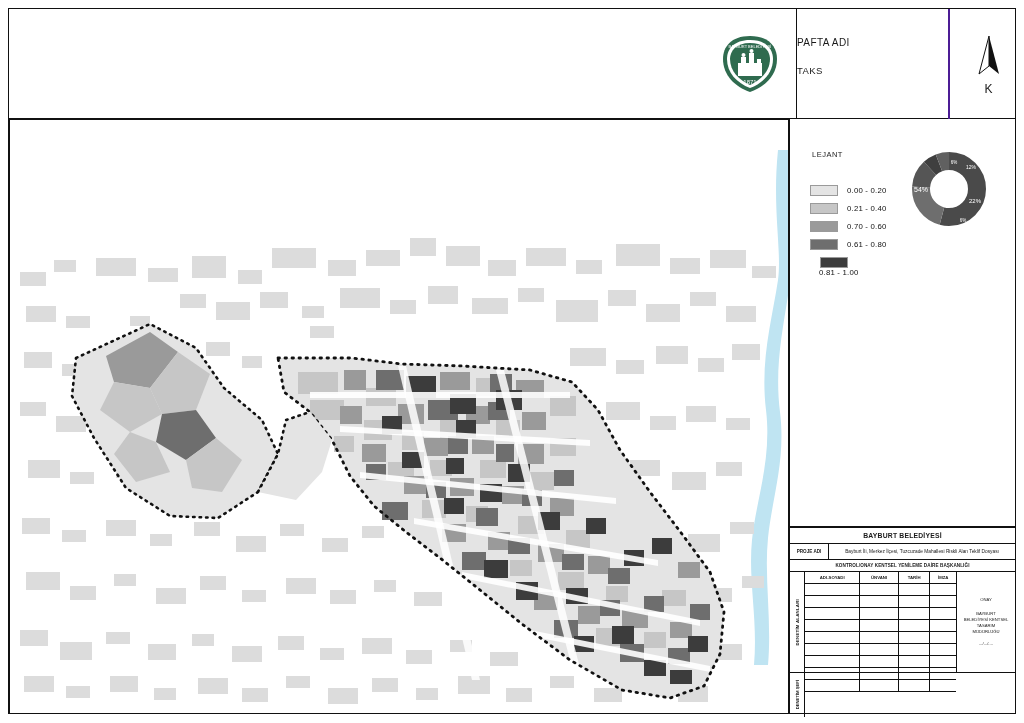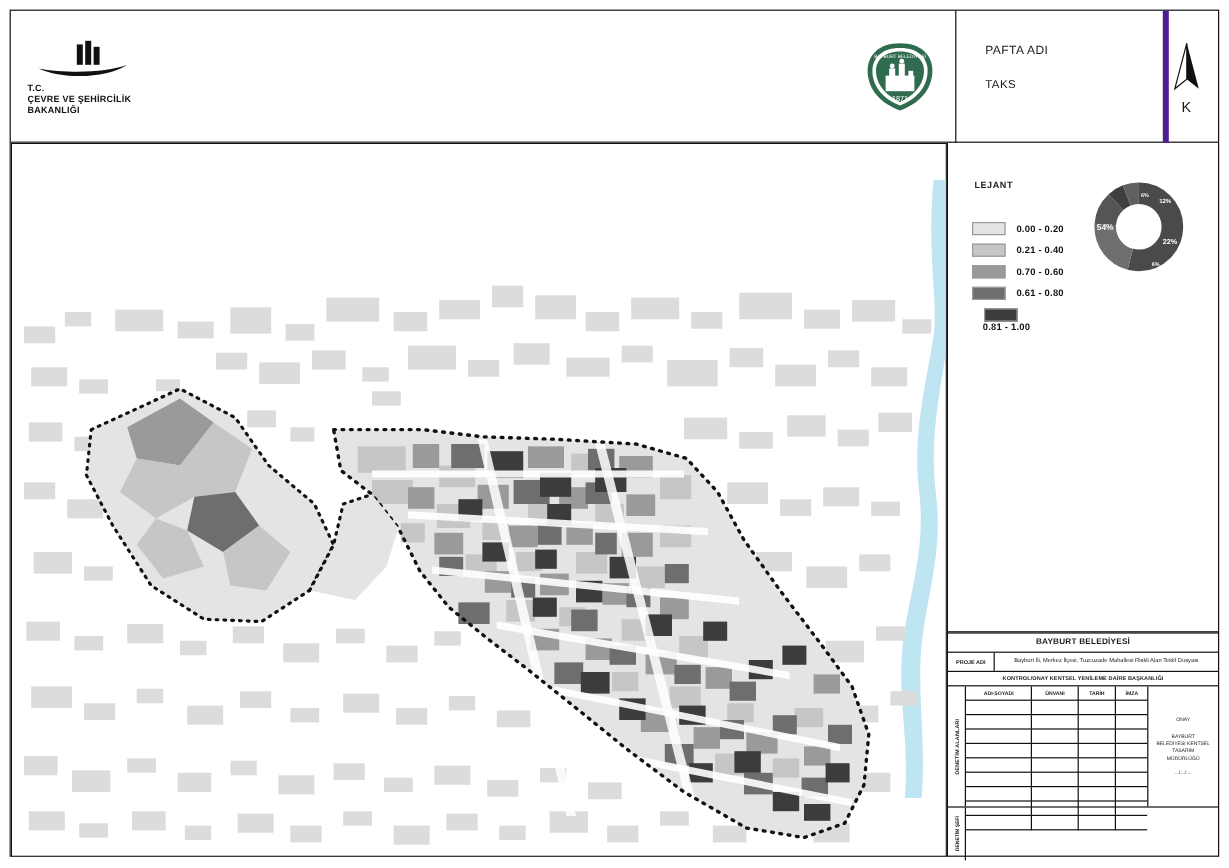--- a/index.html
+++ b/index.html
@@ -14,33 +14,33 @@
   #titlebar{left:9px;top:9px;width:1006px;height:110px;border-bottom:1px solid #111;box-sizing:border-box;}
   #logo-cell{position:absolute;left:0;top:0;width:120px;height:110px;display:flex;align-items:center;justify-content:center;}
   .logo-wrap{width:104px;text-align:center;}
   .logo-mark{display:block;margin:0 auto 2px auto;}
   .logo-text{font-size:7.5px;line-height:9px;font-weight:bold;letter-spacing:.2px;text-align:left;padding-left:6px;color:#111;}
   #title-cell{position:absolute;left:120px;top:0;width:575px;height:110px;padding:26px 0 0 20px;box-sizing:border-box;}
   .t-line1{font-size:10.5px;letter-spacing:.35px;color:#222;}
   .t-line2{font-size:9px;letter-spacing:.3px;color:#333;margin-top:5px;}
   .t-line3{font-size:14.5px;letter-spacing:.4px;color:#111;margin-top:22px;}
   #seal-cell{position:absolute;left:695px;top:0;width:93px;height:110px;display:flex;align-items:center;justify-content:center;border-right:1px solid #111;box-sizing:border-box;}
-  #pafta-cell{position:absolute;left:800px;top:0;width:165px;height:110px;border-right:5px solid #4c1d95;box-sizing:border-box;padding:28px 0 0 12px;}
+  #pafta-cell{position:absolute;left:776px;top:0;width:165px;height:110px;border-right:2px solid #4c1d95;box-sizing:border-box;padding:28px 0 0 12px;}
   .pafta-t{font-size:10px;letter-spacing:.4px;}
   .pafta-v{font-size:9.5px;letter-spacing:.4px;margin-top:17px;}
   #north-cell{position:absolute;left:953px;top:0;width:53px;height:110px;display:flex;flex-direction:column;align-items:center;justify-content:center;}
   .north-k{font-size:12px;margin-top:2px;}
 
   
   #mappanel{left:9px;top:119px;width:780px;height:595px;border-top:none;border-left:none;box-sizing:border-box;border:1px solid #111;background:#ffffff;}
   #map-label{position:absolute;left:18px;top:26px;font-size:10.5px;letter-spacing:.6px;color:#111;}
   #mapsvg{position:absolute;left:0;top:0;}
 
   
-  #legendpanel{left:789px;top:119px;width:226px;height:408px;box-sizing:border-box;border:1px solid #111;border-top:none;border-right:none;font-weight:bold;}
+  #legendpanel{left:789px;top:119px;width:226px;height:408px;box-sizing:border-box;border:1px solid #111;border-top:none;border-right:none;}
   #lejant-title{position:absolute;left:22px;top:31px;font-size:7.5px;letter-spacing:.5px;color:#222;}
   .lg-row{position:absolute;left:20px;display:flex;align-items:center;margin-top:20px;}
   .lg-sw{width:28px;height:11px;border:.5px solid #9a9a9a;box-sizing:border-box;}
   .lg-tx{font-size:7.8px;margin-left:9px;color:#111;letter-spacing:.2px;}
   #donut{position:absolute;right:20px;top:24px;}
 
   
   #infopanel{left:789px;top:527px;width:226px;height:187px;box-sizing:border-box;border:1px solid #111;border-right:none;border-bottom:none;}
   .ip-bel{height:15px;display:flex;align-items:center;justify-content:center;font-size:6.8px;font-weight:bold;letter-spacing:.2px;border-bottom:.8px solid #111;}
   .ip-proje{height:15px;display:flex;align-items:stretch;border-bottom:.8px solid #111;}
@@ -65,35 +65,20 @@
 </style>
 </head>
 <body>
 
 <div id="sheet">
 
   <div id="outer" class="frame"></div>
 
   <div id="titlebar" class="frame" style="border-left:none;border-top:none;border-right:none;">
 
-    <div id="logo-cell">
-      <div class="logo-wrap">
-        <svg class="logo-mark" width="86" height="34" viewBox="0 0 86 34">
-          <rect x="38" y="4" width="5" height="17" fill="#111"></rect>
-          <rect x="45" y="1" width="5" height="20" fill="#111"></rect>
-          <rect x="52" y="6" width="5" height="15" fill="#111"></rect>
-          <path d="M6 24 C26 33, 62 33, 80 21 C62 28, 28 28, 6 24 Z" fill="#111"></path>
-        </svg>
-        <div class="logo-text">
-          <div>T.C.</div>
-          <div>ÇEVRE VE ŞEHİRCİLİK</div>
-          <div>BAKANLIĞI</div>
-        </div>
-      </div>
-    </div>
 
 
     <div id="seal-cell">
       <svg width="62" height="62" viewBox="0 0 62 62">
         <path d="M31 3 C50 3 58 14 58 26 C58 42 46 54 31 59 C16 54 4 42 4 26 C4 14 12 3 31 3 Z" fill="#2f6b4f"></path>
         <path d="M31 7 C47 7 54 16 54 26 C54 40 44 50 31 55 C18 50 8 40 8 26 C8 16 15 7 31 7 Z" fill="#ffffff"></path>
         <path d="M31 10 C45 10 51 18 51 26 C51 38 42 47 31 52 C20 47 11 38 11 26 C11 18 17 10 31 10 Z" fill="#2f6b4f"></path>
         <rect x="19" y="30" width="24" height="13" fill="#fff"></rect>
         <rect x="22" y="24" width="5" height="8" fill="#fff"></rect>
         <rect x="30" y="20" width="5" height="12" fill="#fff"></rect>

